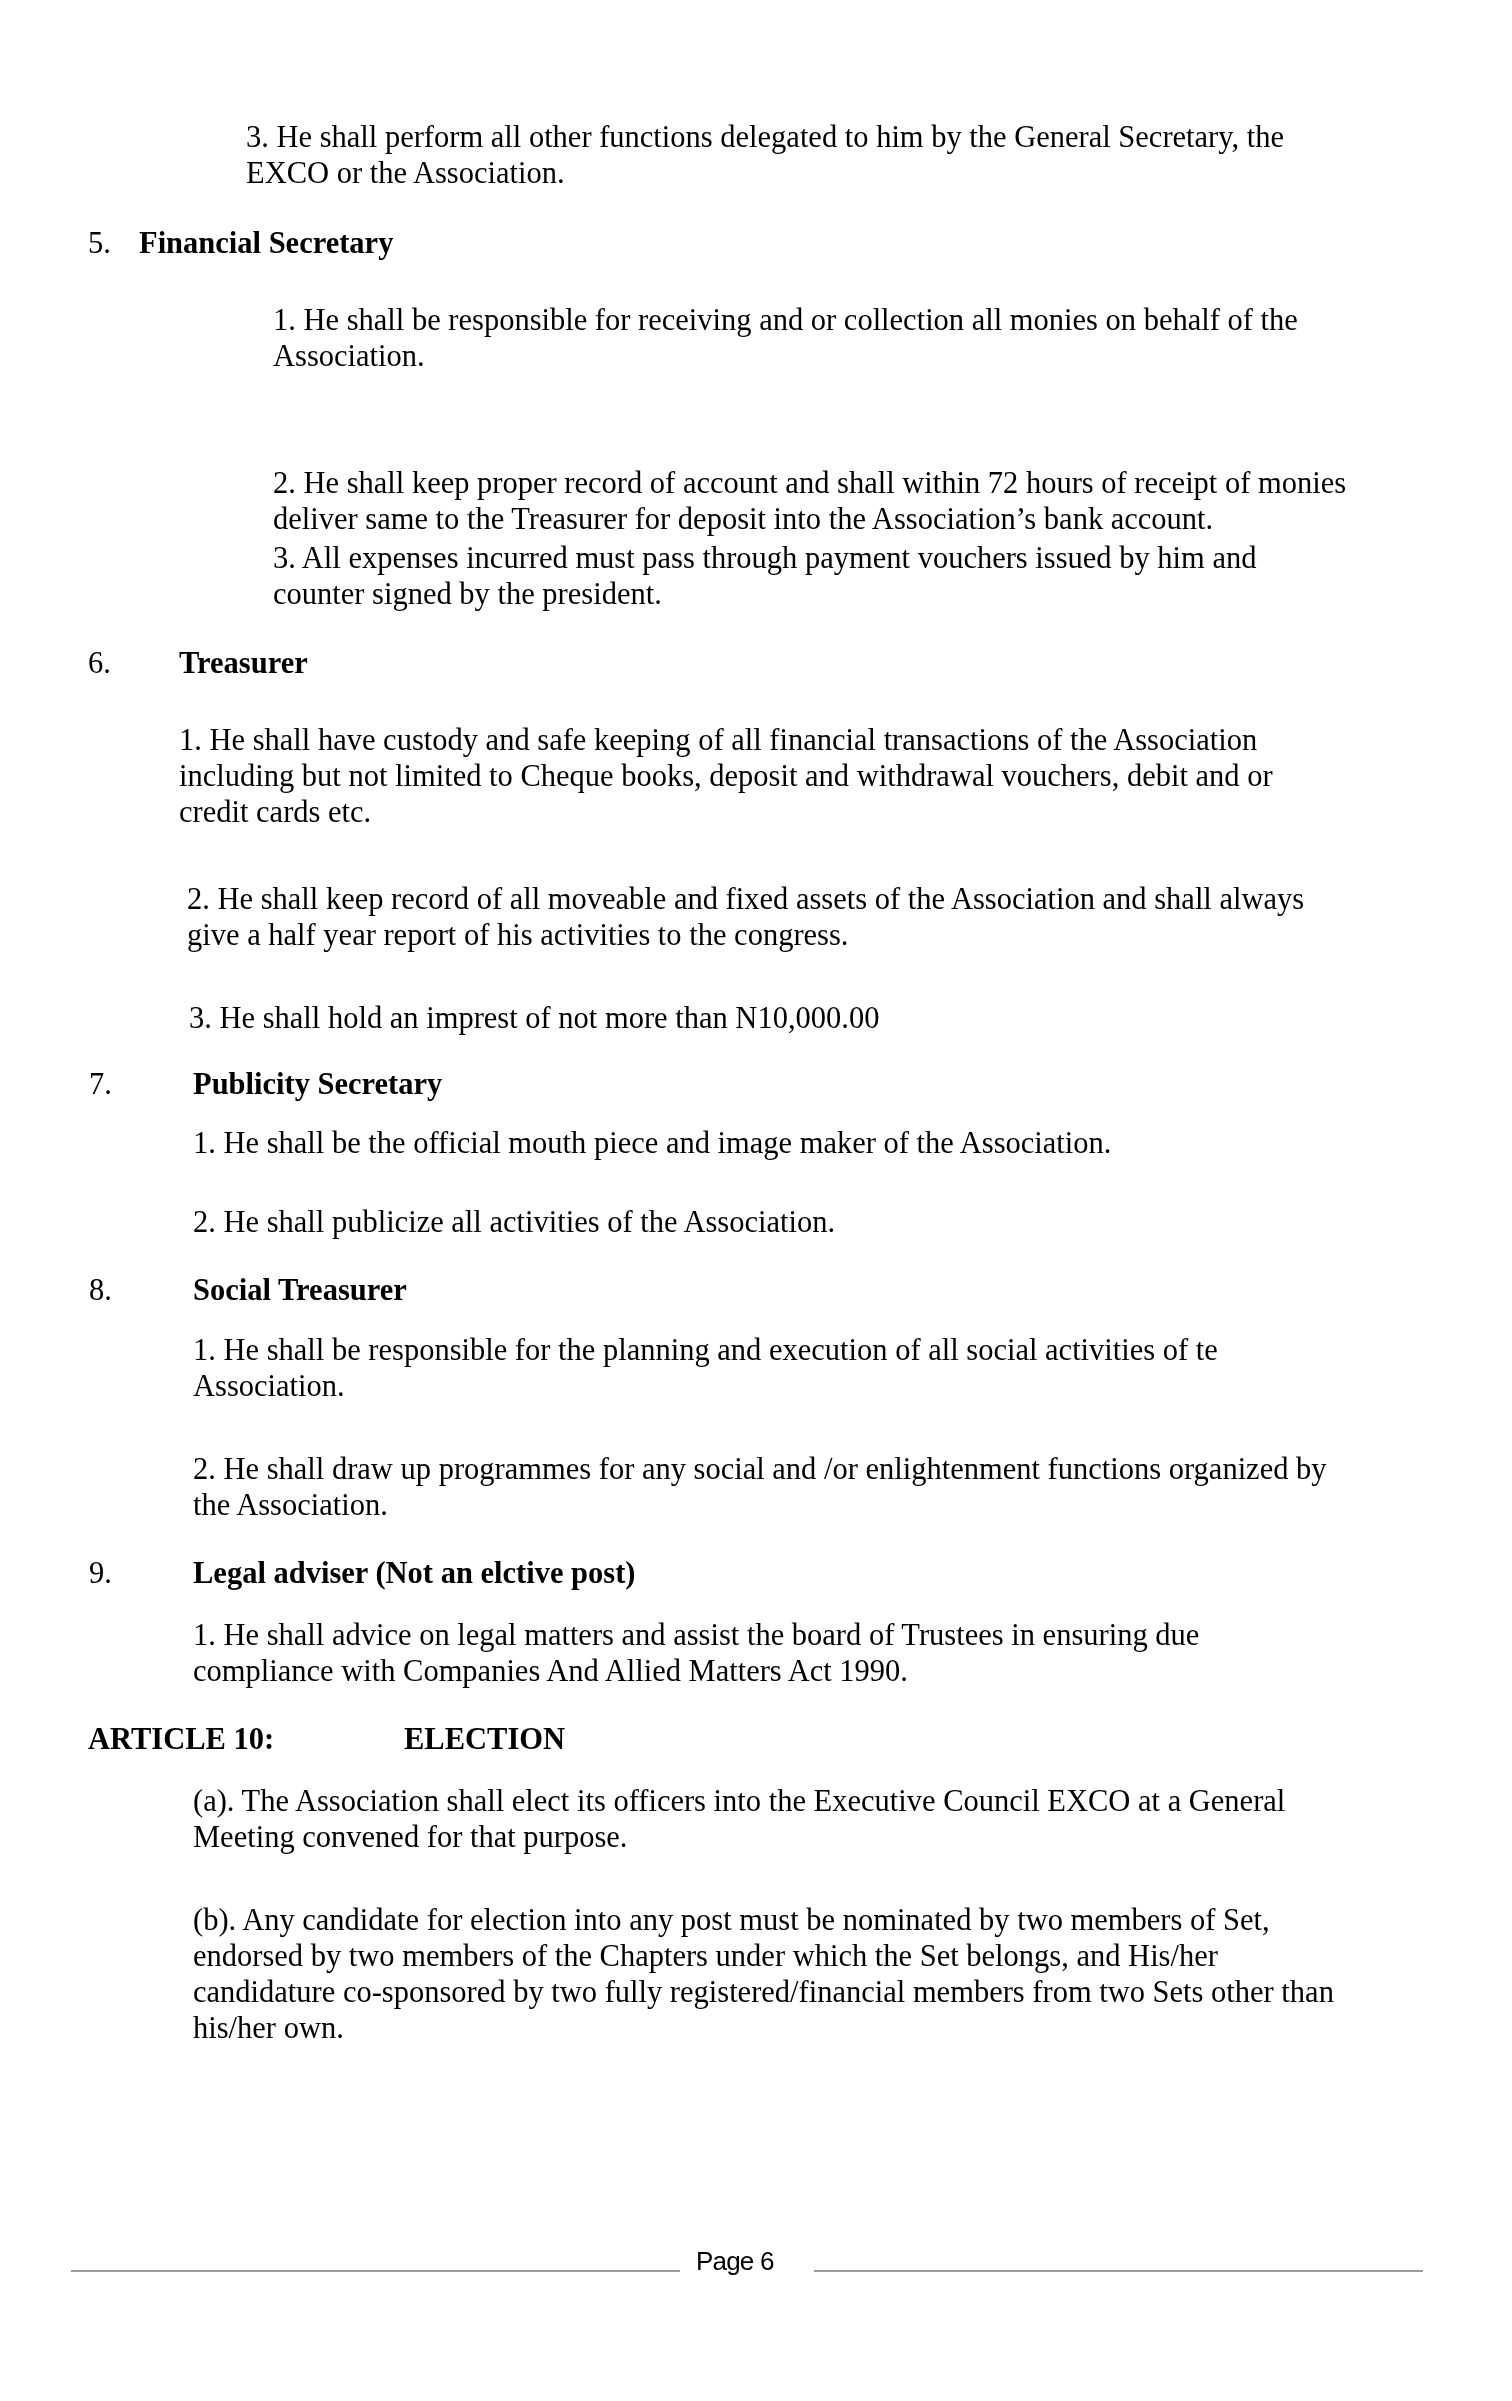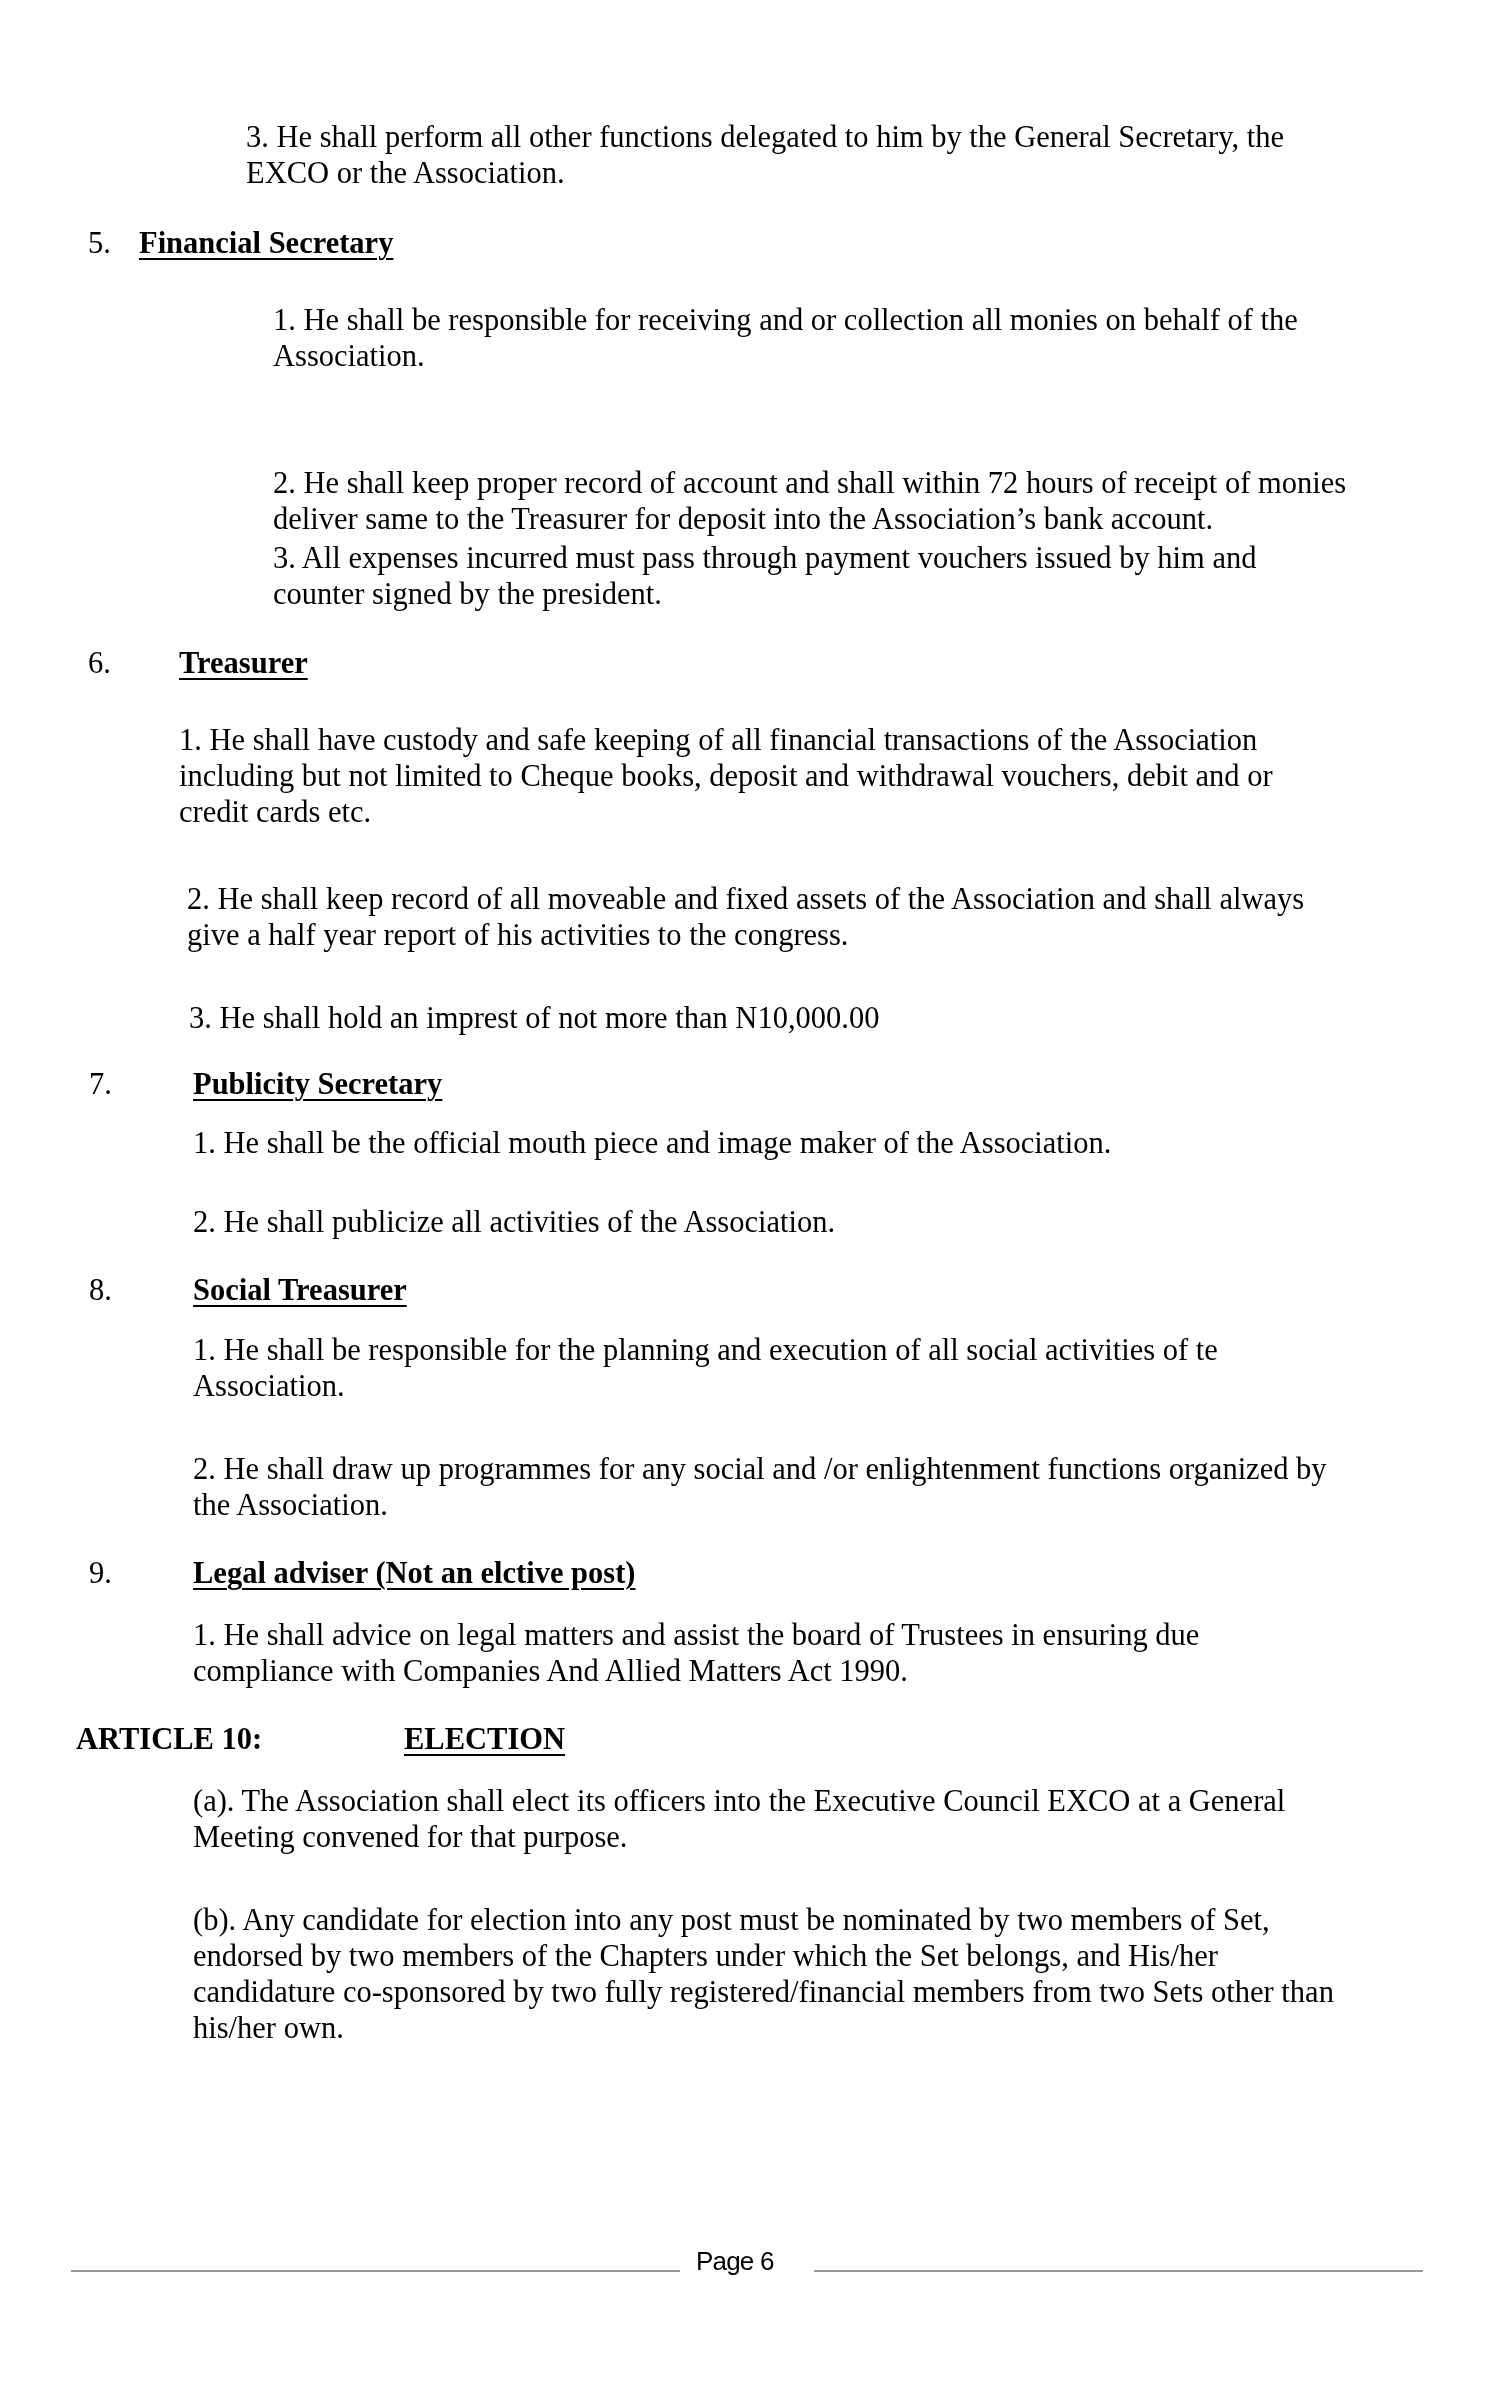--- a/index.html
+++ b/index.html
@@ -2,21 +2,21 @@
 <html style="font-size:12.2px"><head>
 <meta charset="utf-8">
 <style>
   html, body { margin: 0; padding: 0; background: #ffffff; }
   body { width: 1513px; height: 2401px; position: relative; overflow: hidden;
          font-family: "Liberation Serif", serif; color: #000; }
   .blk { position: absolute; font-size: 30.5px; line-height: 36px; white-space: pre-line; }
   .para { width: 1204px; }
   .num { position: absolute; font-size: 30.5px; line-height: 40px; }
   .hd { position: absolute; font-size: 30.5px; line-height: 40px; font-weight: bold;
-        text-decoration: underline; text-decoration-thickness: 2.3px; text-underline-offset: 4.6px; }
+        text-decoration-thickness: 2.3px; text-underline-offset: 4.6px; }
   .art { position: absolute; font-size: 30.5px; line-height: 40px; font-weight: bold; }
   .footer-line { position: absolute; height: 2.3px; background: #9a9a9a; top: 2270px; }
   .footer-text { position: absolute; top: 2244px; left: 696px; font-family: Liberation Sans, sans-serif;
                  font-size: 26px; line-height: 34px; letter-spacing: -0.8px; }
 </style>
 </head>
 <body>
 
 <div class="blk para" style="left:246px; top:119px;">3. He shall perform all other functions delegated to him by the General Secretary, the
 EXCO or the Association.</div>
@@ -49,21 +49,21 @@
 <div class="blk para" style="left:193px; top:1332px;">1. He shall be responsible for the planning and execution of all social activities of te
 Association.</div>
 <div class="blk para" style="left:193px; top:1451px;">2. He shall draw up programmes for any social and /or enlightenment functions organized by
 the Association.</div>
 
 <div class="num" style="left:89px; top:1553px;">9.</div>
 <div class="hd" style="left:193px; top:1553px;">Legal adviser (Not an elctive post)</div>
 <div class="blk para" style="left:193px; top:1617px;">1. He shall advice on legal matters and assist the board of Trustees in ensuring due
 compliance with Companies And Allied Matters Act 1990.</div>
 
-<div class="art" style="left:76px; top:1719px;">ARTICLE 10:</div>
+<div class="art" style="left:88px; top:1719px;">ARTICLE 10:</div>
 <div class="hd" style="left:404px; top:1719px;">ELECTION</div>
 <div class="blk para" style="left:193px; top:1783px;">(a). The Association shall elect its officers into the Executive Council EXCO at a General
 Meeting convened for that purpose.</div>
 <div class="blk para" style="left:193px; top:1902px;">(b). Any candidate for election into any post must be nominated by two members of  Set,
 endorsed by two members of the Chapters under which the Set belongs, and His/her
 candidature co-sponsored by two fully registered/financial members from two Sets other than
 his/her own.</div>
 
 <div class="footer-line" style="left:71px; width:609px;"></div>
 <div class="footer-text">Page 6</div>

